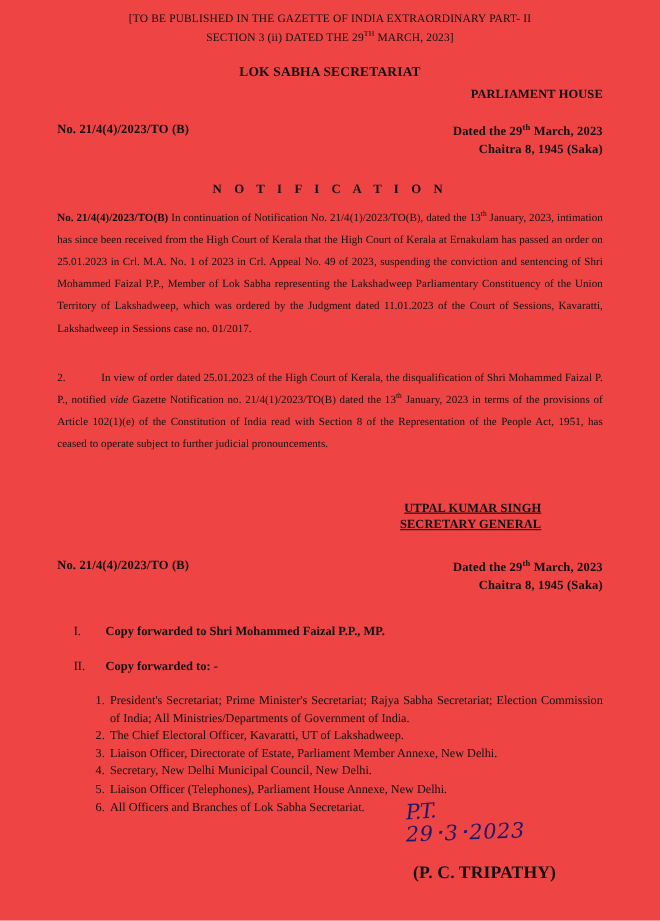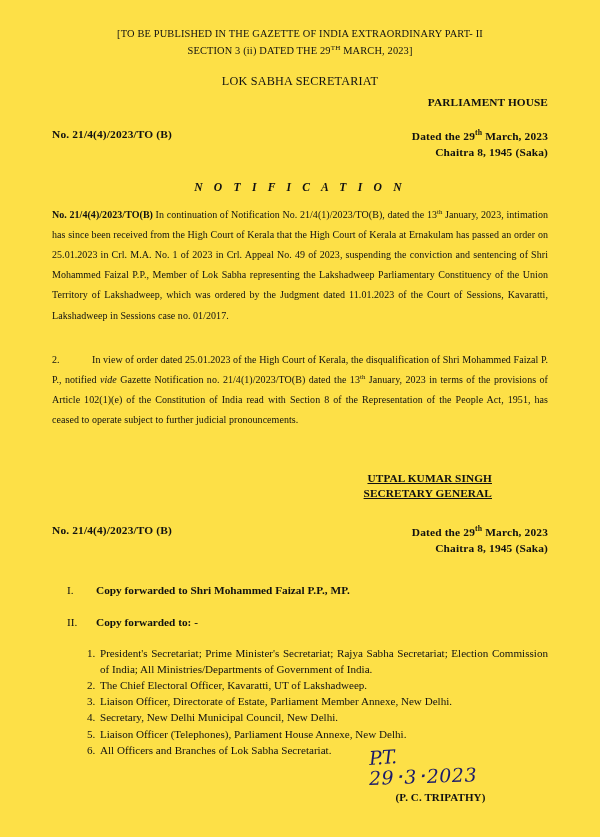--- a/index.html
+++ b/index.html
@@ -8,39 +8,39 @@
     background: #ffffff;
   }
   body {
     font-family: "Liberation Serif", "DejaVu Serif", serif;
     color: #111111;
   }
   .page {
     position: relative;
     width: 600px;
     height: 837px;
-    background: #fde047;
+    background: #ef4444;
     box-sizing: border-box;
-    padding: 26px 52px 0 52px;
+    padding: 10px 52px 0 52px;
     overflow: hidden;
   }
   .gazette-header {
     text-align: center;
     font-size: 10.4px;
     line-height: 1.62;
     letter-spacing: 0.15px;
   }
   .sup {
     font-size: 0.68em;
     vertical-align: super;
     line-height: 0;
   }
   .org-title {
     text-align: center;
-    font-weight: normal;
+    font-weight: bold;
     font-size: 12.2px;
     margin-top: 14px;
     letter-spacing: 0.2px;
   }
   .address-block {
     text-align: right;
     font-weight: bold;
     font-size: 11.3px;
     line-height: 1.38;
     margin-top: 6px;
@@ -65,21 +65,20 @@
     letter-spacing: 0.15px;
   }
   .ref-date .u {
   }
   .notification-heading {
     text-align: center;
     font-weight: bold;
     font-size: 11.6px;
     letter-spacing: 4.2px;
     margin-top: 20px;
-    font-style: italic;
   }
   .body-para {
     font-size: 10px;
     line-height: 2.02;
     text-align: justify;
     margin-top: 11px;
     letter-spacing: 0.05px;
   }
   .body-para.second {
     margin-top: 24px;
@@ -168,23 +167,23 @@
   .hw-date {
     font-size: 19px;
     display: block;
     margin-top: 1px;
     letter-spacing: 0.5px;
     transform: rotate(-2deg);
     transform-origin: left center;
   }
   .sign-name {
     font-weight: bold;
-    font-size: 11px;
+    font-size: 16px;
     line-height: 1.35;
-    margin-top: 2px;
+    margin-top: 14px;
     letter-spacing: 0.1px;
   }
 </style>
 </head>
 <body>
 
 <div class="page">
 
   <div class="gazette-header">
     <div>[TO BE PUBLISHED IN THE GAZETTE OF INDIA EXTRAORDINARY PART- II</div>

